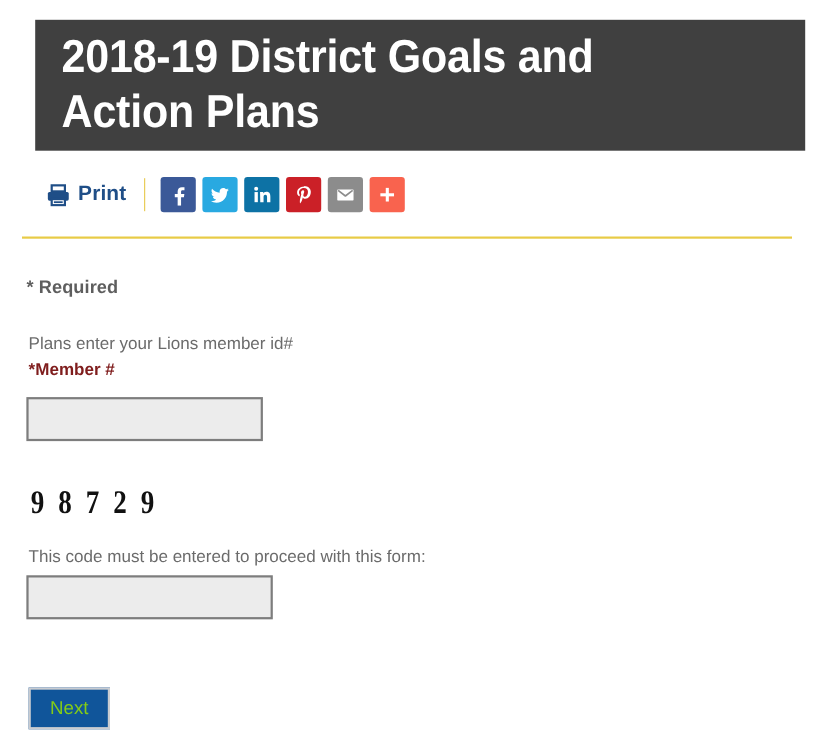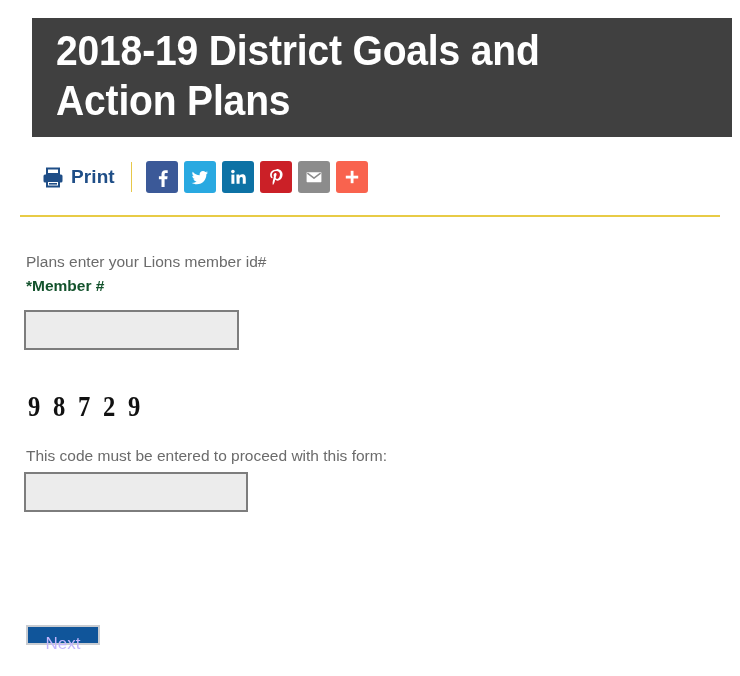--- a/index.html
+++ b/index.html
@@ -125,21 +125,21 @@
   .field-block { margin-bottom: 0; }
   .field-hint {
     font-size: 15.5px;
     color: #6b6b6b;
     margin: 0 0 4px 2px;
     line-height: 20px;
   }
   .field-label {
     font-size: 15.5px;
     font-weight: bold;
-    color: #14532d;
+    color: #7f1d1d;
     margin: 0 0 14px 2px;
     line-height: 20px;
   }
   .text-input {
     display: block;
     box-sizing: border-box;
     width: 215px;
     height: 40px;
     background: #ececec;
     border: 2px solid #7d7d7d;
@@ -177,23 +177,23 @@
     margin: 0 0 6px 2px;
     line-height: 20px;
   }
 
   
   .next-button {
     position: absolute;
     left: 26px;
     top: 625px;
     width: 74px;
-    height: 20px;
+    height: 38px;
     background: #10559a;
-    color: #c4b5fd;
+    color: #84cc16;
     border: 2px solid #c9ccd1;
     font-family: "Liberation Sans", sans-serif;
     font-size: 17px;
     font-weight: normal;
     cursor: pointer;
     padding: 0;
     line-height: 34px;
     text-align: center;
   }
 </style>
@@ -274,20 +274,21 @@
       </span>
     </button>
 
   </div>
 </div>
 
 <div class="gold-rule"></div>
 
 <div class="form-area">
 
+  <p class="required-note">* Required</p>
 
   <div class="field-block">
     <p class="field-hint">Plans enter your Lions member id#</p>
     <p class="field-label">*Member #</p>
     <input class="text-input" type="text" value="" style="">
   </div>
 
   <div class="captcha-block">
     <div class="captcha-code">9 8 7 2 9</div>
   </div>

